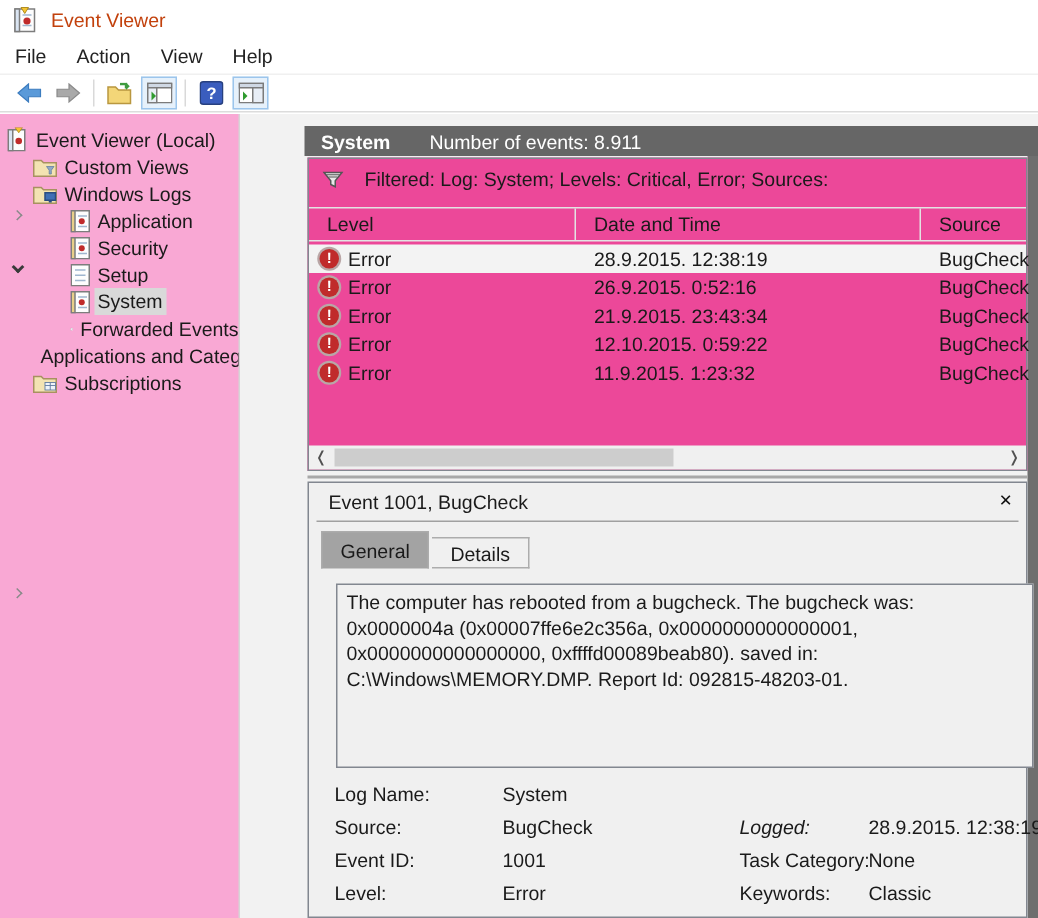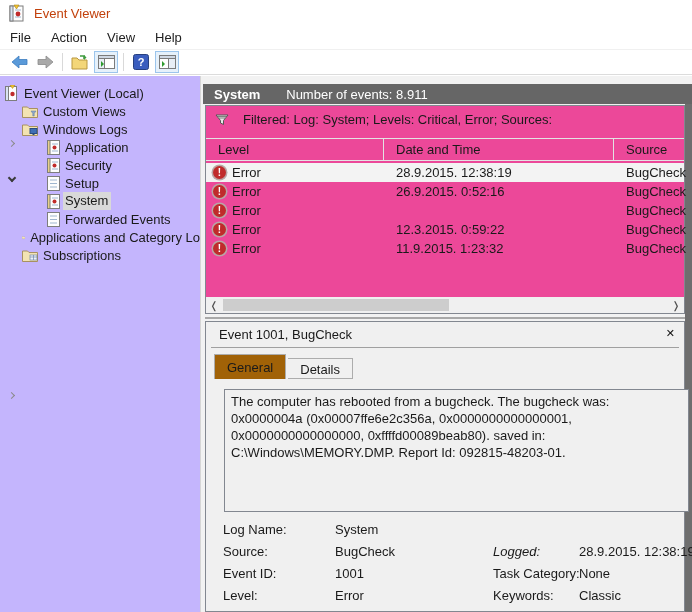--- a/index.html
+++ b/index.html
@@ -18,21 +18,21 @@
     display:flex; align-items:center; padding-left:6px; border-bottom:1px solid #dcdcdc; }
   .tool-btn { width:24px; height:22px; display:flex; align-items:center; justify-content:center; margin:0 1px; }
   .tool-btn.hl { background:#e6f1fb; border:1px solid #9cc5ec; }
   .tool-sep { width:1px; height:18px; background:#d9d9d9; margin:0 4px; }
 
   
   .content { position:absolute; left:0; top:76px; width:692px; height:536px; background:#f2f2f2; }
   .right-strip { position:absolute; right:0; top:8px; width:7px; height:528px; background:#6e6e6e; }
 
   
-  .tree-pane { position:absolute; left:0; top:0; width:201px; height:536px; background:#c4b5fd;
+  .tree-pane { position:absolute; left:0; top:0; width:160px; height:536px; background:#f9a8d4;
     border-right:1px solid #d6d6d6; overflow:hidden; }
   .tree-item { position:absolute; height:18px; display:flex; align-items:center; white-space:nowrap; width:100%; }
   .tlabel { margin-left:5px; }
   .tlabel.sel { background:#d9d9d9; padding:1px 3px 2px 2px; margin-left:3px; }
   .chev { width:5px; height:5px; border-right:1px solid #8a8a8a; border-bottom:1px solid #8a8a8a; display:inline-block; }
   .chev.right { transform:rotate(-45deg); }
   .chev.down { transform:rotate(45deg); border-color:#3a3a3a; border-width:2px; width:6px; height:6px; }
   .exp { position:absolute; left:9px; top:6px; }
 
   
@@ -73,21 +73,21 @@
 
   
   .detail-panel { position:absolute; left:205px; top:245px; width:480px; height:291px;
     background:#f0f0f0; border:1px solid #828790; }
   .dp-titlerow { position:absolute; left:0; top:0; width:100%; height:25px; display:flex; align-items:center; }
   .dp-title { margin-left:13px; }
   .dp-close { position:absolute; right:9px; top:5px; font-size:11px; font-weight:bold; color:#111; }
   .dp-rule { position:absolute; left:5px; top:25px; width:468px; height:1px; background:#a0a0a0; }
   .tabs { position:absolute; left:8px; top:32px; height:25px; display:flex; align-items:flex-end; }
   .tab { border:1px solid #acacac; padding:3px 12px 4px 12px; background:#f0f0f0; height:21px; }
-  .tab.active { background:#a16207; height:25px; padding-top:5px; border-bottom:none; position:relative; z-index:2; }
+  .tab.active { background:#a3a3a3; height:25px; padding-top:5px; border-bottom:none; position:relative; z-index:2; }
   .tab.inactive { margin-left:2px; border-left:none; }
   .desc-box { position:absolute; left:18px; top:67px; width:465px; height:123px;
     background:#f0f0f0; border:1px solid #828790; padding:3px 6px; line-height:17px; overflow:hidden; }
   .fields { position:absolute; left:0; top:200px; width:100%; height:91px; }
   .frow { position:absolute; height:18px; }
   .flabel { position:absolute; white-space:nowrap; }
   .fvalue { position:absolute; white-space:nowrap; }
 
   svg { display:block; }
 </style>
@@ -302,28 +302,29 @@
             <span>Error</span>
           </span>
         <span class="cell c-date">26.9.2015. 0:52:16</span>
         <span class="cell c-source">BugCheck</span>
       </div>
       <div class="grid-row" style="top:95px;">
         <span class="cell c-level">
             <span class="err-ico">!</span>
             <span>Error</span>
           </span>
+        <span class="cell c-date">21.9.2015. 23:43:34</span>
         <span class="cell c-source">BugCheck</span>
       </div>
       <div class="grid-row" style="top:114px;">
         <span class="cell c-level">
             <span class="err-ico">!</span>
             <span>Error</span>
           </span>
-        <span class="cell c-date">12.3.2015. 0:59:22</span>
+        <span class="cell c-date">12.10.2015. 0:59:22</span>
         <span class="cell c-source">BugCheck</span>
       </div>
       <div class="grid-row" style="top:133px;">
         <span class="cell c-level">
             <span class="err-ico">!</span>
             <span>Error</span>
           </span>
         <span class="cell c-date">11.9.2015. 1:23:32</span>
         <span class="cell c-source">BugCheck</span>
       </div>

